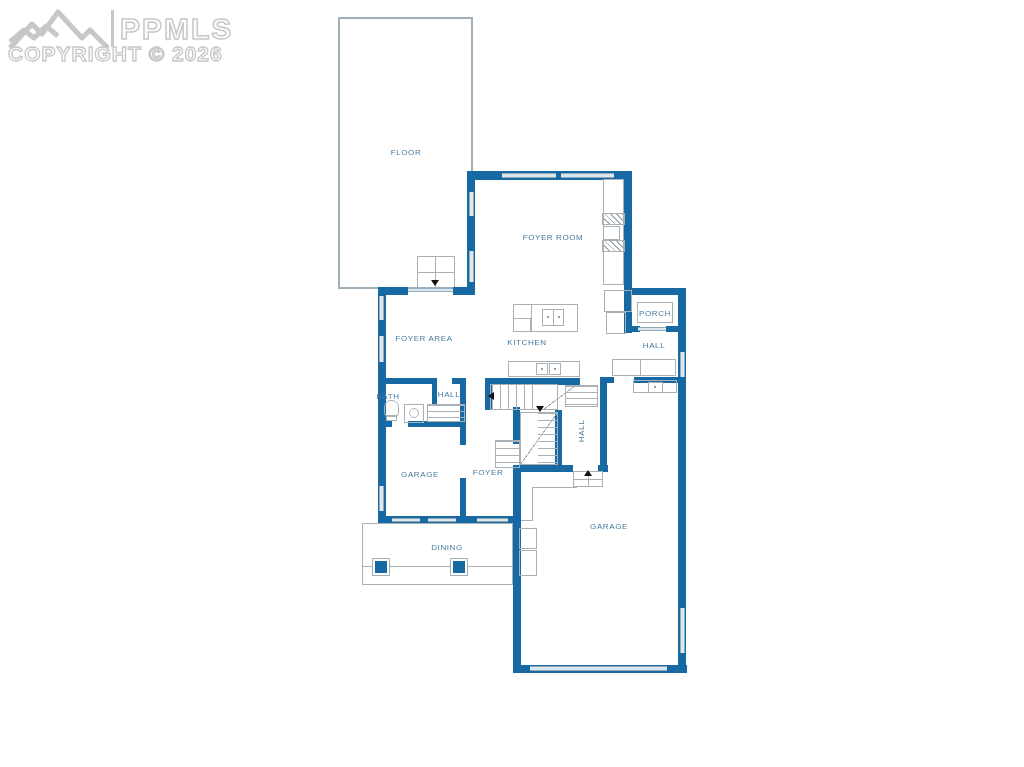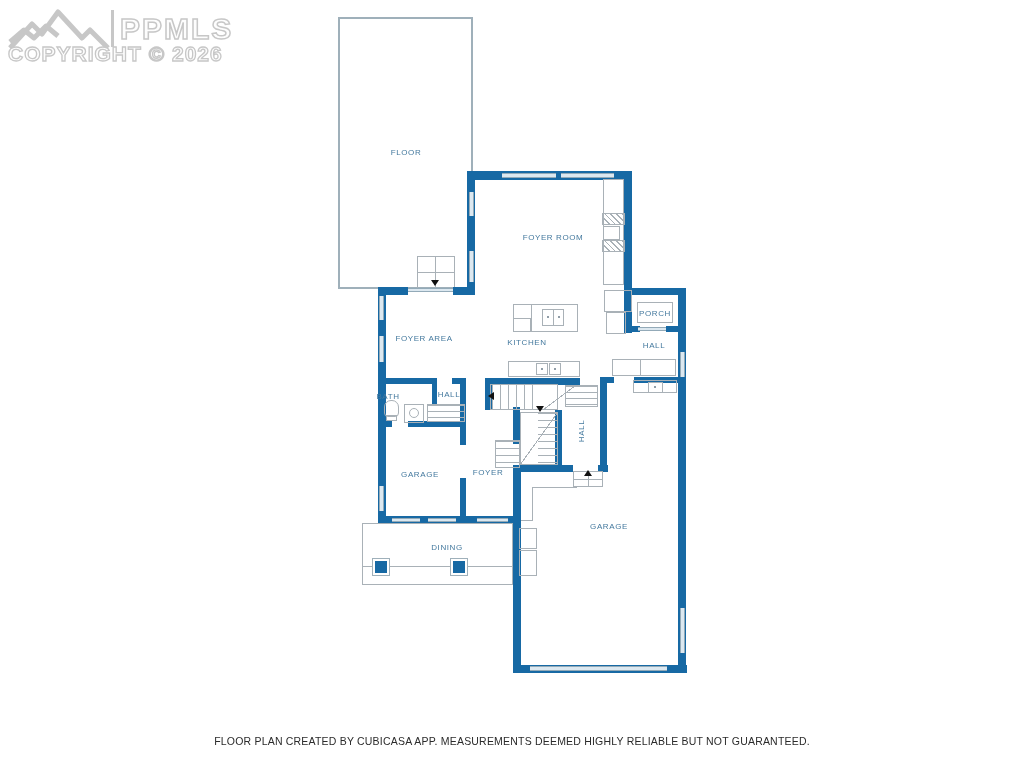--- a/index.html
+++ b/index.html
@@ -178,14 +178,13 @@
     <div class="lbl" style="left:654px;top:345px">HALL</div>
     <div class="lbl" style="left:388px;top:396px">BATH</div>
     <div class="lbl" style="left:449px;top:394px">HALL</div>
     <div class="lbl" style="left:420px;top:474px">GARAGE</div>
     <div class="lbl" style="left:488px;top:472px">FOYER</div>
     <div class="lbl vert" style="left:581px;top:431px">HALL</div>
     <div class="lbl" style="left:609px;top:526px">GARAGE</div>
     <div class="lbl" style="left:447px;top:547px">DINING</div>
   </div>
 
-  <div class="footer">FLOOR PLAN CREATED BY CUBICASA APP. MEASUREMENTS DEEMED HIGHLY RELIABLE BUT NOT GUARANTEED.</div>
 </div>
 
 </body></html>

